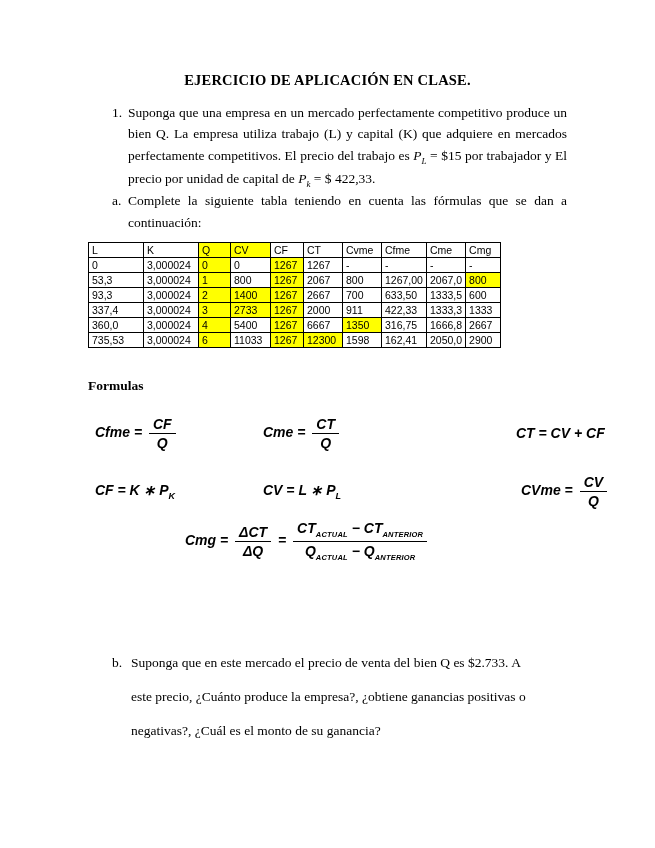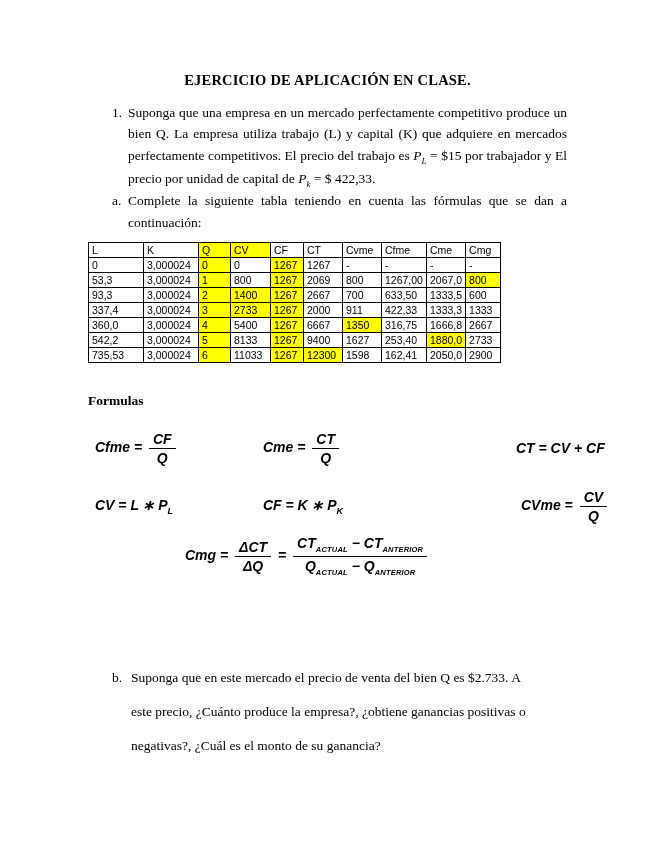--- a/index.html
+++ b/index.html
@@ -106,21 +106,21 @@
       <td>-</td>
       <td>-</td>
       <td>-</td>
     </tr>
     <tr>
       <td class="r">53,3</td>
       <td class="r">3,000024</td>
       <td class="r hl">1</td>
       <td class="r">800</td>
       <td class="r hl">1267</td>
-      <td class="r">2069</td>
+      <td class="r">2067</td>
       <td class="r">800</td>
       <td class="r">1267,00</td>
       <td class="r">2067,0</td>
       <td class="r hl">800</td>
     </tr>
     <tr>
       <td class="r">93,3</td>
       <td class="r">3,000024</td>
       <td class="r hl">2</td>
       <td class="r hl">1400</td>
@@ -149,32 +149,20 @@
       <td class="r hl">4</td>
       <td class="r">5400</td>
       <td class="r hl">1267</td>
       <td class="r">6667</td>
       <td class="r hl">1350</td>
       <td class="r">316,75</td>
       <td class="r">1666,8</td>
       <td class="r">2667</td>
     </tr>
     <tr>
-      <td class="r">542,2</td>
-      <td class="r">3,000024</td>
-      <td class="r hl">5</td>
-      <td class="r">8133</td>
-      <td class="r hl">1267</td>
-      <td class="r">9400</td>
-      <td class="r">1627</td>
-      <td class="r">253,40</td>
-      <td class="r hl">1880,0</td>
-      <td class="r">2733</td>
-    </tr>
-    <tr>
       <td class="r">735,53</td>
       <td class="r">3,000024</td>
       <td class="r hl">6</td>
       <td class="r">11033</td>
       <td class="r hl">1267</td>
       <td class="r hl">12300</td>
       <td class="r">1598</td>
       <td class="r">162,41</td>
       <td class="r">2050,0</td>
       <td class="r">2900</td>
@@ -191,24 +179,24 @@
     </div>
     <div class="fcell math">
       <span>Cme =</span>
       <span class="frac"><span class="num">CT</span><span class="den">Q</span></span>
     </div>
     <div class="math" style="margin-left:85px">CT = CV + CF</div>
   </div>
 
   <div class="frow">
     <div class="fcell math">
+      <span>CF = K ∗ </span><span>P</span><sub>K</sub>
+    </div>
+    <div class="fcell math">
       <span>CV = L ∗ </span><span>P</span><sub>L</sub>
-    </div>
-    <div class="fcell math">
-      <span>CF = K ∗ </span><span>P</span><sub>K</sub>
     </div>
     <div class="math" style="margin-left:90px">
       <span>CVme =</span>
       <span class="frac"><span class="num">CV</span><span class="den">Q</span></span>
     </div>
   </div>
 
   <div class="frow cmg-row">
     <div class="math">
       <span>Cmg =</span>

